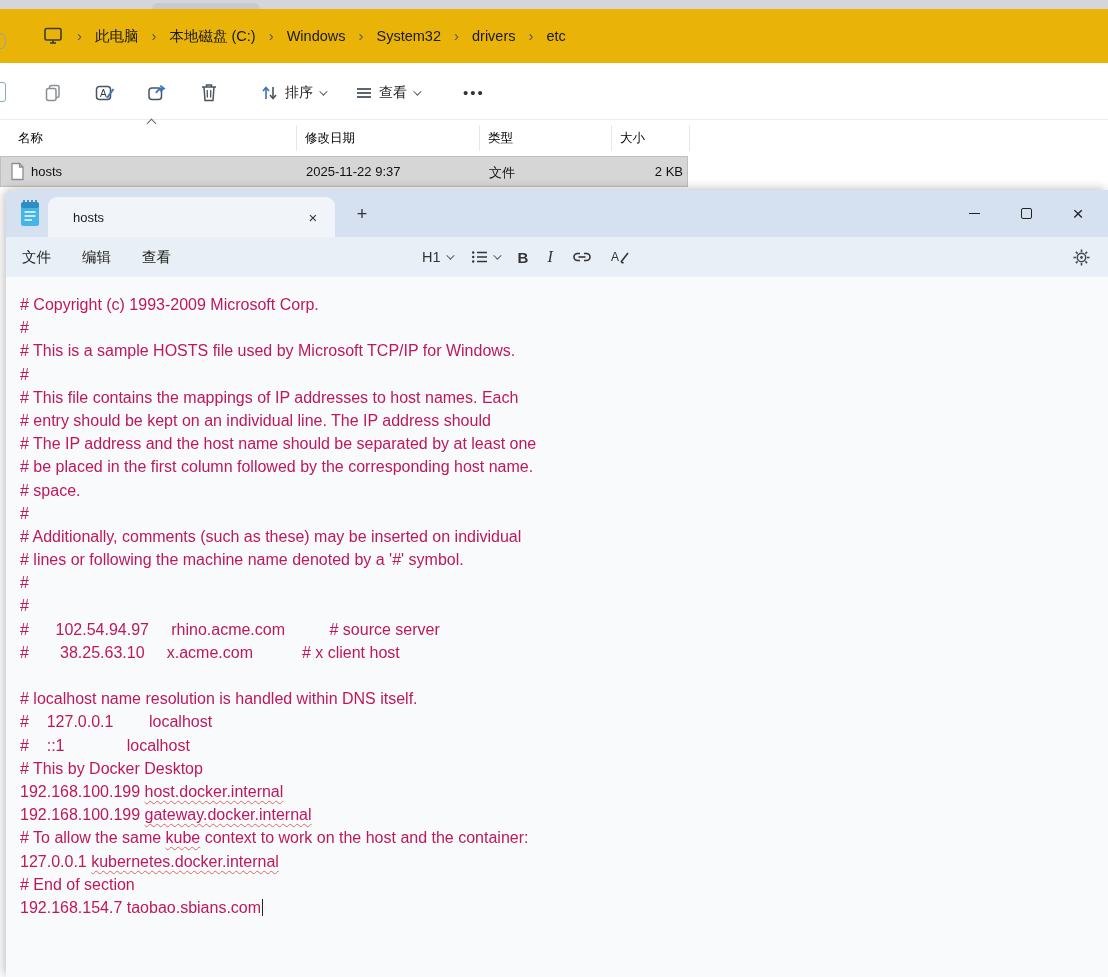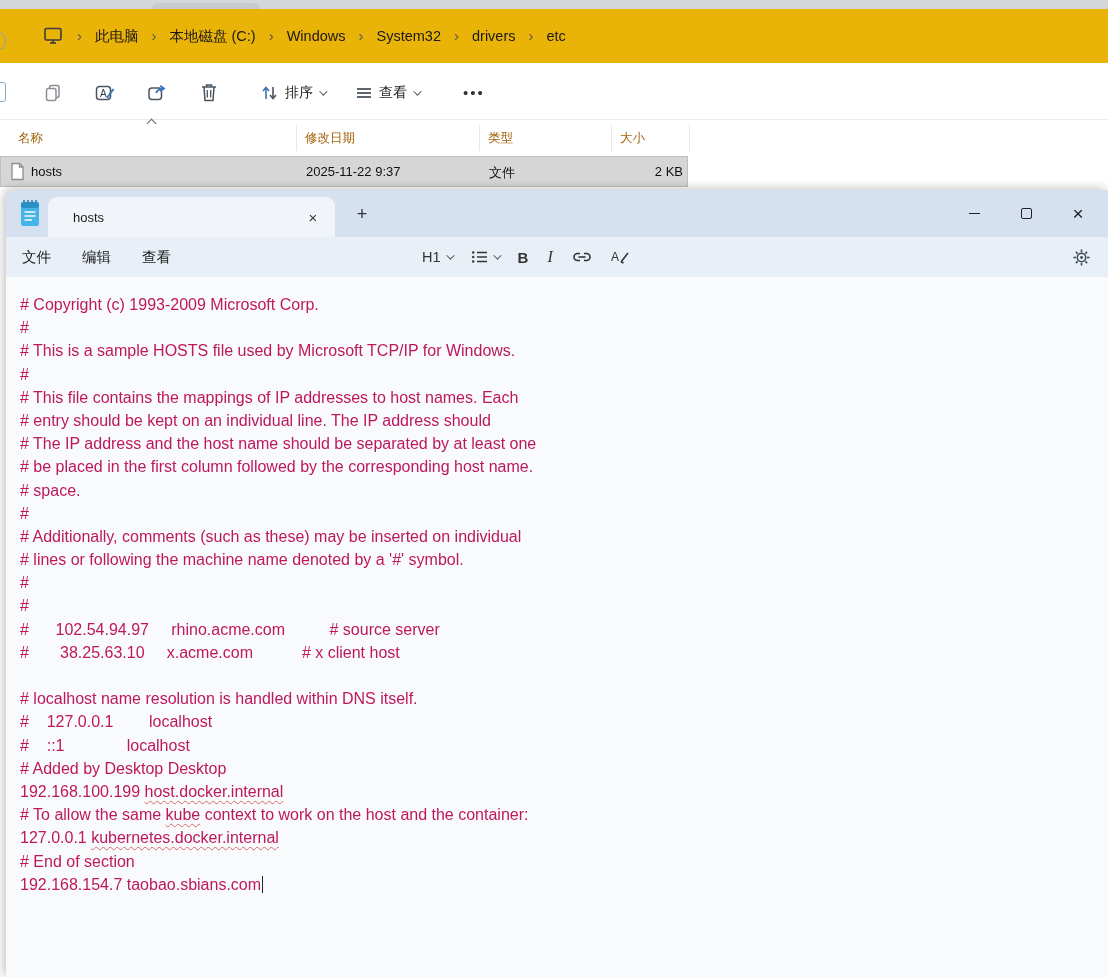--- a/index.html
+++ b/index.html
@@ -29,21 +29,21 @@
     display:flex; align-items:center; padding-left:36px;
     border-bottom:1px solid #ececec;
   }
   .tb-icon { display:inline-flex; align-items:center; justify-content:center; width:34px; height:34px; margin-right:18px; border-radius:4px; }
   .tb-group { display:inline-flex; align-items:center; gap:6px; margin-right:30px; font-size:14px; color:#242424; }
   .caret-down { width:6px; height:6px; border-right:1.4px solid #555; border-bottom:1.4px solid #555; transform:rotate(45deg) translateY(-2px); display:inline-block; }
   .more-dots { font-size:15px; letter-spacing:2px; color:#333; }
   .toolbar-sliver { position:absolute; left:-6px; top:16px; width:12px; height:20px; border:1.6px solid #8ab; border-radius:3px; }
 
   
-  .col-headers { position:absolute; top:121px; left:0; width:691px; height:34px; background:#fff; font-size:12.5px; color:#a16207; }
+  .col-headers { position:absolute; top:121px; left:0; width:691px; height:34px; background:#fff; font-size:12.5px; color:#000000; }
   .col-h { position:absolute; top:9px; }
   .col-div { position:absolute; top:4px; width:1px; height:26px; background:#e7e7e7; }
   .sort-caret { position:absolute; left:148px; top:-1px; width:7px; height:7px; border-left:1.4px solid #666; border-top:1.4px solid #666; transform:rotate(45deg); }
 
   
   .file-row { position:absolute; top:156px; left:0; width:688px; height:31px;
     background:#d6d6d6; border:1px solid #bfbfbf; font-size:13px; color:#111; }
   .file-cell { position:absolute; top:7px; }
   .doc-icon { position:absolute; left:9px; top:5px; }
 
@@ -296,21 +296,22 @@
         <div class="ed-line"><span># Additionally, comments (such as these) may be inserted on individual</span></div>
         <div class="ed-line"><span># lines or following the machine name denoted by a '#' symbol.</span></div>
         <div class="ed-line"><span>#</span></div>
         <div class="ed-line"><span>#</span></div>
         <div class="ed-line"><span>#      102.54.94.97     rhino.acme.com          # source server</span></div>
         <div class="ed-line"><span>#       38.25.63.10     x.acme.com           # x client host</span></div>
         <div class="ed-line"><span></span></div>
         <div class="ed-line"><span># localhost name resolution is handled within DNS itself.</span></div>
         <div class="ed-line"><span>#    127.0.0.1        localhost</span></div>
         <div class="ed-line"><span>#    ::1              localhost</span></div>
-        <div class="ed-line"><span># Added by Desktop Desktop</span></div>
+        <div class="ed-line"><span># This by Docker Desktop</span></div>
         <div class="ed-line"><span>192.168.100.199 </span><span class="sq">host.docker.internal</span></div>
+        <div class="ed-line"><span>192.168.100.199 </span><span class="sq">gateway.docker.internal</span></div>
         <div class="ed-line"><span># To allow the same </span><span class="sq">kube</span><span> context to work on the host and the container:</span></div>
         <div class="ed-line"><span>127.0.0.1 </span><span class="sq">kubernetes.docker.internal</span></div>
         <div class="ed-line"><span># End of section</span></div>
         <div class="ed-line"><span>192.168.154.7 taobao.sbians.com</span><span class="caret"></span></div>
       </div>
   </div>
 </div>
 
 </body></html>

